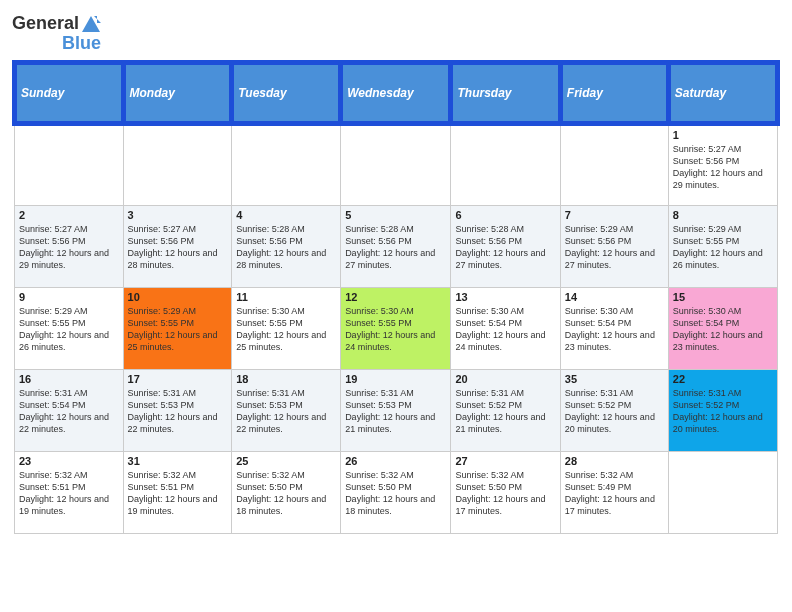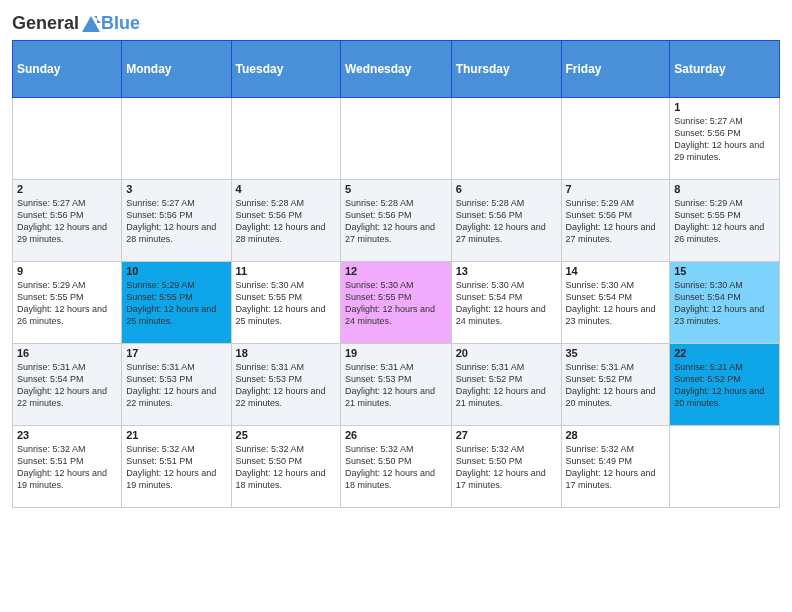--- a/index.html
+++ b/index.html
@@ -44,21 +44,22 @@
       border-collapse: collapse;
       border: 1px solid #ccc;
     }
     .calendar th {
       background-color: #4a90d9;
       color: white;
       font-size: 12px;
       font-weight: bold;
       padding: 21px 4px;
       text-align: left;
-      border: 1px solid #1d4ed8;
+      border: 5px solid #1d4ed8;
+      font-style: italic;
     }
     .calendar td {
       width: 113px;
       vertical-align: top;
       border: 1px solid #ccc;
       padding: 3px 4px;
       font-size: 9.5px;
       color: #333;
       height: 82px;
     }
@@ -81,21 +82,21 @@
       line-height: 1.35;
       margin-top: 7px;
     }
   </style>
 </head>
 <body>
 
 <div class="page">
   <div class="header-row">
     <div class="logo">
-  <div style="display:flex;flex-direction:row;line-height:1.1;text-align:right;">
+  <div style="display:flex;flex-direction:column;line-height:1.1;text-align:right;">
     <div style="display:flex;align-items:center;">
       <span style="font-size:18px;font-weight:bold;color:#333;">General</span>
       <svg width="20" height="18" viewBox="0 0 20 18" xmlns="http://www.w3.org/2000/svg" style="margin-left:2px;">
         <polygon points="10,1 19,17 1,17" fill="#4a90d9"></polygon>
         <polygon points="13,1 20,8 16,8 16,1" fill="#4a90d9"></polygon>
       </svg>
     </div>
     <span style="font-size:18px;font-weight:bold;color:#4a90d9;">Blue</span>
   </div>
 </div>
@@ -149,36 +150,36 @@
 Sunset: 5:56 PM
 Daylight: 12 hours and 27 minutes.</span></td>
           <td style="background-color: rgb(240, 244, 248);"><span class="day-num">8</span><span class="day-info" style="white-space: pre-line;">Sunrise: 5:29 AM
 Sunset: 5:55 PM
 Daylight: 12 hours and 26 minutes.</span></td>
         </tr>
         <tr>
           <td style="background-color: rgb(255, 255, 255);"><span class="day-num">9</span><span class="day-info" style="white-space: pre-line;">Sunrise: 5:29 AM
 Sunset: 5:55 PM
 Daylight: 12 hours and 26 minutes.</span></td>
-          <td style="background-color: #0ea5e9;"><span class="day-num">10</span><span class="day-info" style="white-space: pre-line;">Sunrise: 5:29 AM
+          <td style="background-color: #f97316;"><span class="day-num">10</span><span class="day-info" style="white-space: pre-line;">Sunrise: 5:29 AM
 Sunset: 5:55 PM
 Daylight: 12 hours and 25 minutes.</span></td>
           <td style="background-color: rgb(255, 255, 255);"><span class="day-num">11</span><span class="day-info" style="white-space: pre-line;">Sunrise: 5:30 AM
 Sunset: 5:55 PM
 Daylight: 12 hours and 25 minutes.</span></td>
-          <td style="background-color: #f0abfc;"><span class="day-num">12</span><span class="day-info" style="white-space: pre-line;">Sunrise: 5:30 AM
+          <td style="background-color: #bef264;"><span class="day-num">12</span><span class="day-info" style="white-space: pre-line;">Sunrise: 5:30 AM
 Sunset: 5:55 PM
 Daylight: 12 hours and 24 minutes.</span></td>
           <td style="background-color: rgb(255, 255, 255);"><span class="day-num">13</span><span class="day-info" style="white-space: pre-line;">Sunrise: 5:30 AM
 Sunset: 5:54 PM
 Daylight: 12 hours and 24 minutes.</span></td>
           <td style="background-color: rgb(255, 255, 255);"><span class="day-num">14</span><span class="day-info" style="white-space: pre-line;">Sunrise: 5:30 AM
 Sunset: 5:54 PM
 Daylight: 12 hours and 23 minutes.</span></td>
-          <td style="background-color: #7dd3fc;"><span class="day-num">15</span><span class="day-info" style="white-space: pre-line;">Sunrise: 5:30 AM
+          <td style="background-color: #f9a8d4;"><span class="day-num">15</span><span class="day-info" style="white-space: pre-line;">Sunrise: 5:30 AM
 Sunset: 5:54 PM
 Daylight: 12 hours and 23 minutes.</span></td>
         </tr>
         <tr>
           <td style="background-color: rgb(240, 244, 248);"><span class="day-num">16</span><span class="day-info" style="white-space: pre-line;">Sunrise: 5:31 AM
 Sunset: 5:54 PM
 Daylight: 12 hours and 22 minutes.</span></td>
           <td style="background-color: rgb(240, 244, 248);"><span class="day-num">17</span><span class="day-info" style="white-space: pre-line;">Sunrise: 5:31 AM
 Sunset: 5:53 PM
 Daylight: 12 hours and 22 minutes.</span></td>
@@ -195,21 +196,21 @@
 Sunset: 5:52 PM
 Daylight: 12 hours and 20 minutes.</span></td>
           <td style="background-color: #0ea5e9;"><span class="day-num">22</span><span class="day-info" style="white-space: pre-line;">Sunrise: 5:31 AM
 Sunset: 5:52 PM
 Daylight: 12 hours and 20 minutes.</span></td>
         </tr>
         <tr>
           <td style="background-color: rgb(255, 255, 255);"><span class="day-num">23</span><span class="day-info" style="white-space: pre-line;">Sunrise: 5:32 AM
 Sunset: 5:51 PM
 Daylight: 12 hours and 19 minutes.</span></td>
-          <td style="background-color: rgb(255, 255, 255);"><span class="day-num">21</span><span class="day-info" style="white-space: pre-line;">Sunrise: 5:32 AM
+          <td style="background-color: rgb(255, 255, 255);"><span class="day-num">31</span><span class="day-info" style="white-space: pre-line;">Sunrise: 5:32 AM
 Sunset: 5:51 PM
 Daylight: 12 hours and 19 minutes.</span></td>
           <td style="background-color: rgb(255, 255, 255);"><span class="day-num">25</span><span class="day-info" style="white-space: pre-line;">Sunrise: 5:32 AM
 Sunset: 5:50 PM
 Daylight: 12 hours and 18 minutes.</span></td>
           <td style="background-color: rgb(255, 255, 255);"><span class="day-num">26</span><span class="day-info" style="white-space: pre-line;">Sunrise: 5:32 AM
 Sunset: 5:50 PM
 Daylight: 12 hours and 18 minutes.</span></td>
           <td style="background-color: rgb(255, 255, 255);"><span class="day-num">27</span><span class="day-info" style="white-space: pre-line;">Sunrise: 5:32 AM
 Sunset: 5:50 PM

